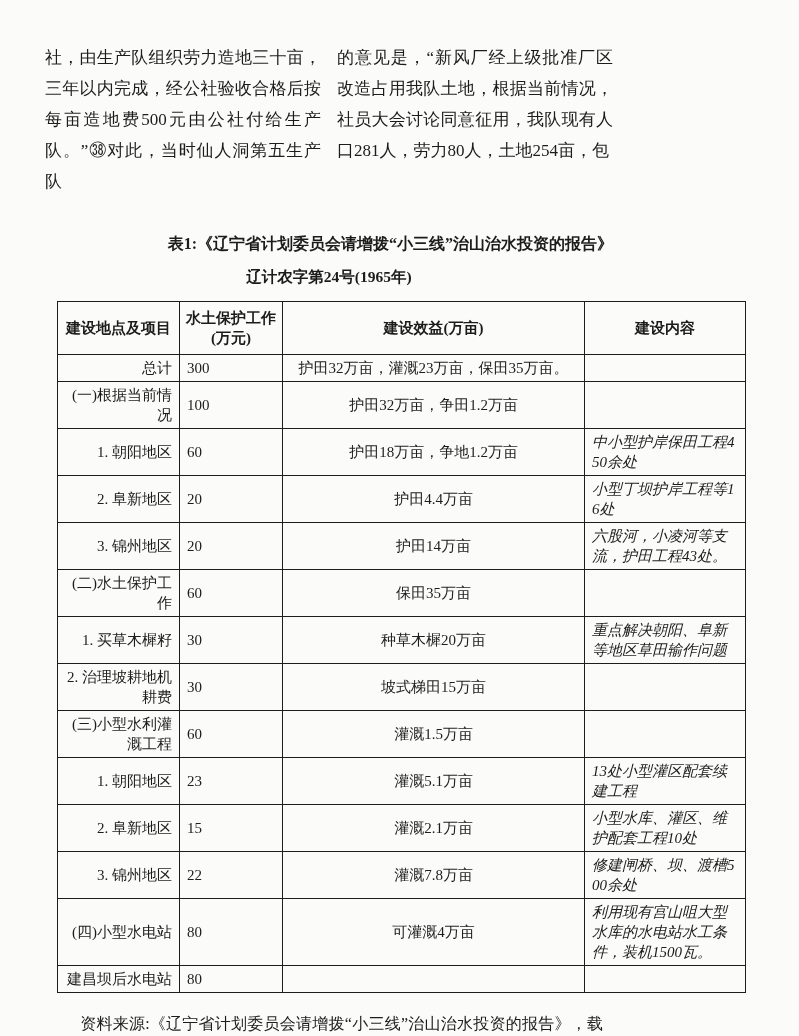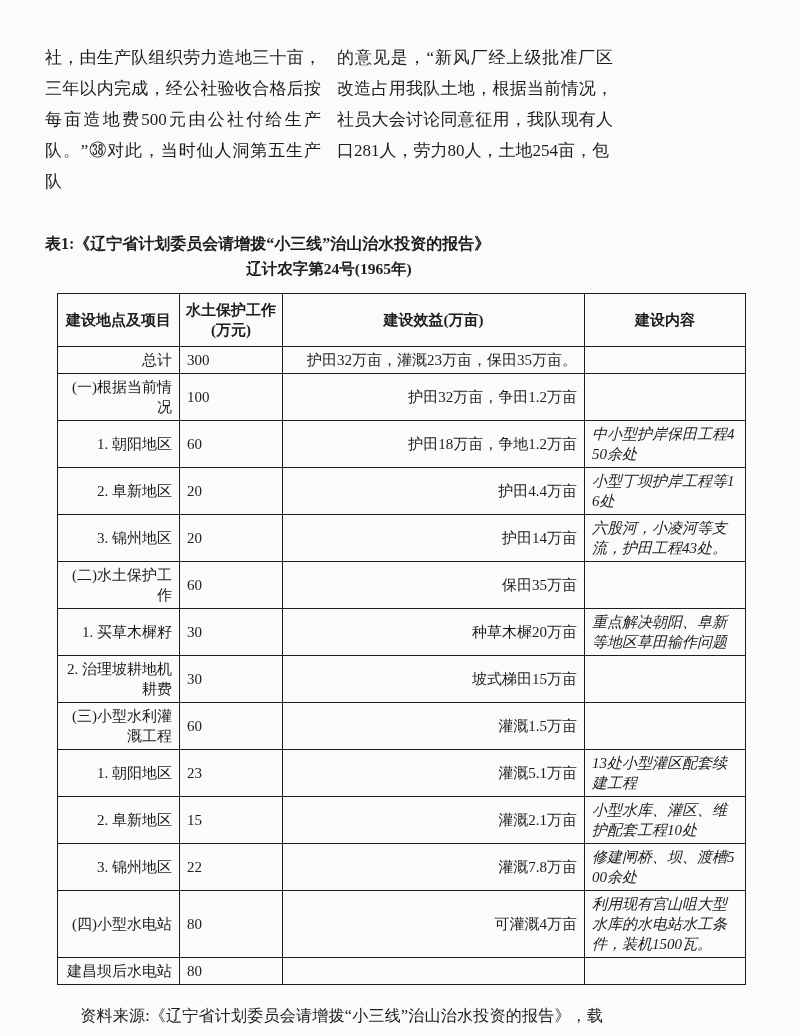--- a/index.html
+++ b/index.html
@@ -24,27 +24,27 @@
     margin: 0;
     flex: 1 1 0;
     font-size: 17px;
     line-height: 31px;
     text-align: justify;
     text-justify: inter-character;
   }
   
   .table-title {
     margin-top: 36px;
-    text-align: left;
+    text-align: right;
     font-weight: bold;
     font-size: 16px;
     line-height: 22px;
   }
   .table-subtitle {
-    margin-top: 4px;
+    margin-top: 12px;
     text-align: center;
     font-weight: bold;
     font-size: 15.5px;
     line-height: 20px;
   }
   
   table.inv {
     margin: 14px 0 0 12px;
     width: 688px;
     border-collapse: collapse;
@@ -59,21 +59,21 @@
     word-break: break-all;
   }
   table.inv th {
     font-weight: bold;
     text-align: center;
     white-space: pre-line;
     padding: 6px 4px;
   }
   td.c0 { text-align: right; padding: 6px 4px; }
   td.c1 { text-align: left; }
-  td.c2 { text-align: right; }
+  td.c2 { text-align: center; }
   td.c3 { text-align: left; padding: 3px 5px; font-style: italic; }
   
   .source {
     margin: 16px 10px 0 0;
     font-size: 16px;
     line-height: 29px;
     text-align: justify;
     text-justify: inter-character;
     text-indent: 2.2em;
   }

